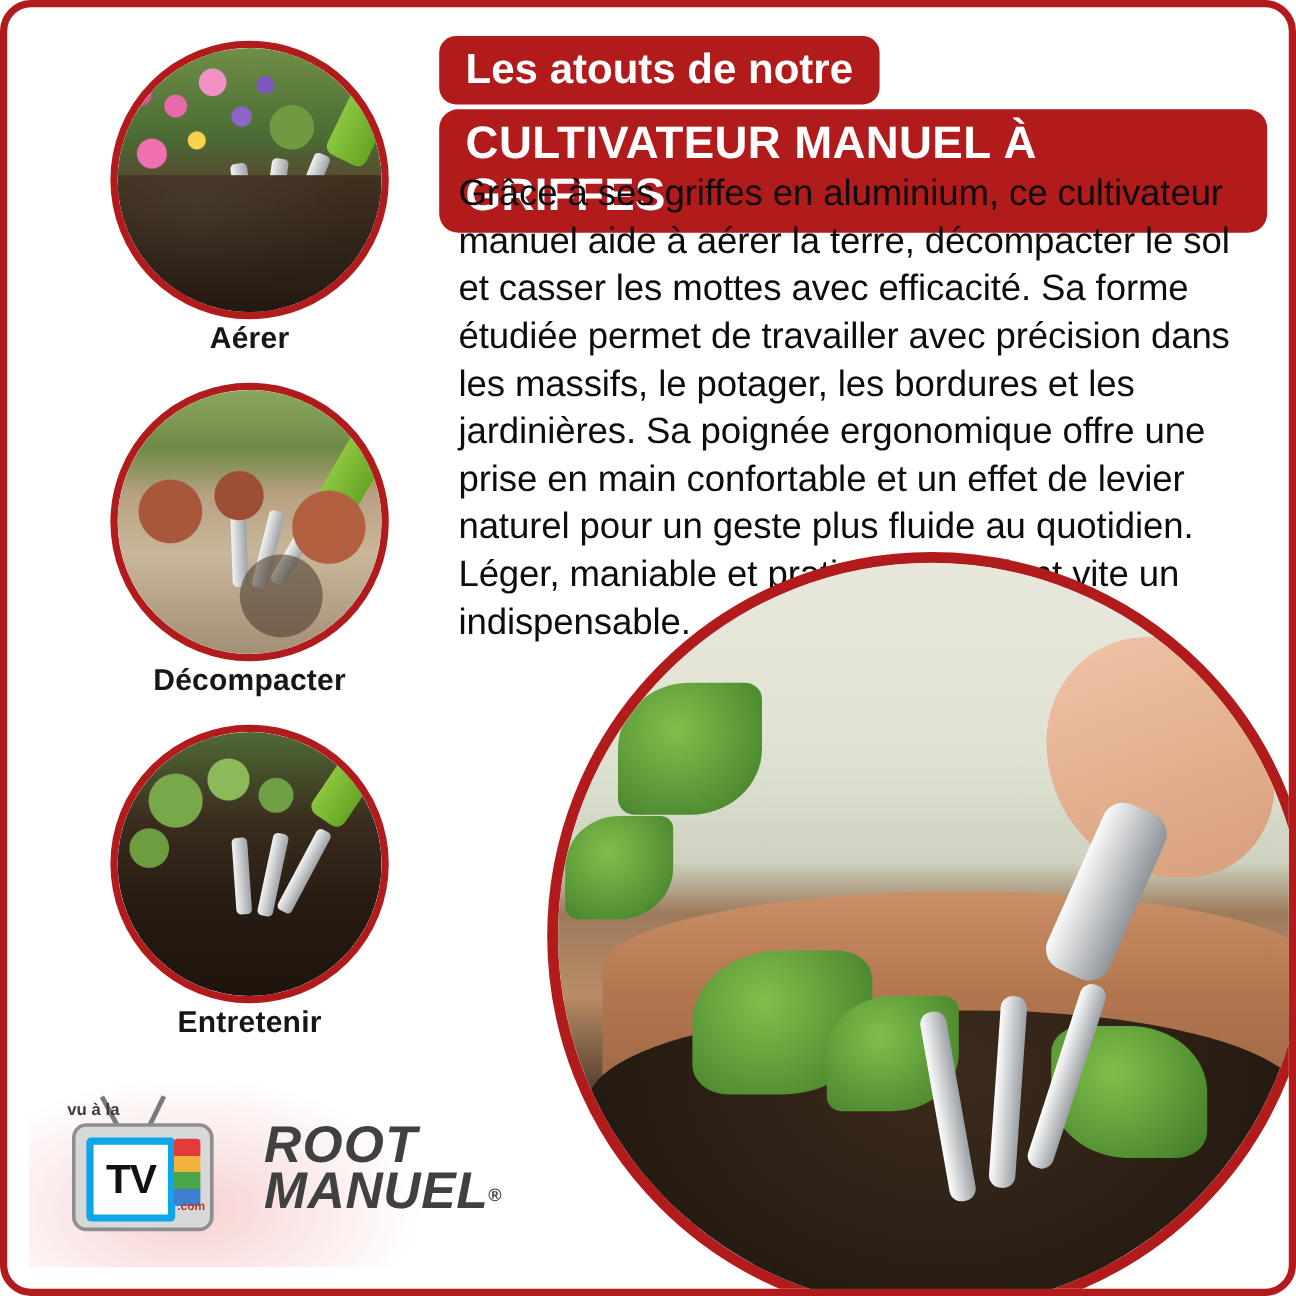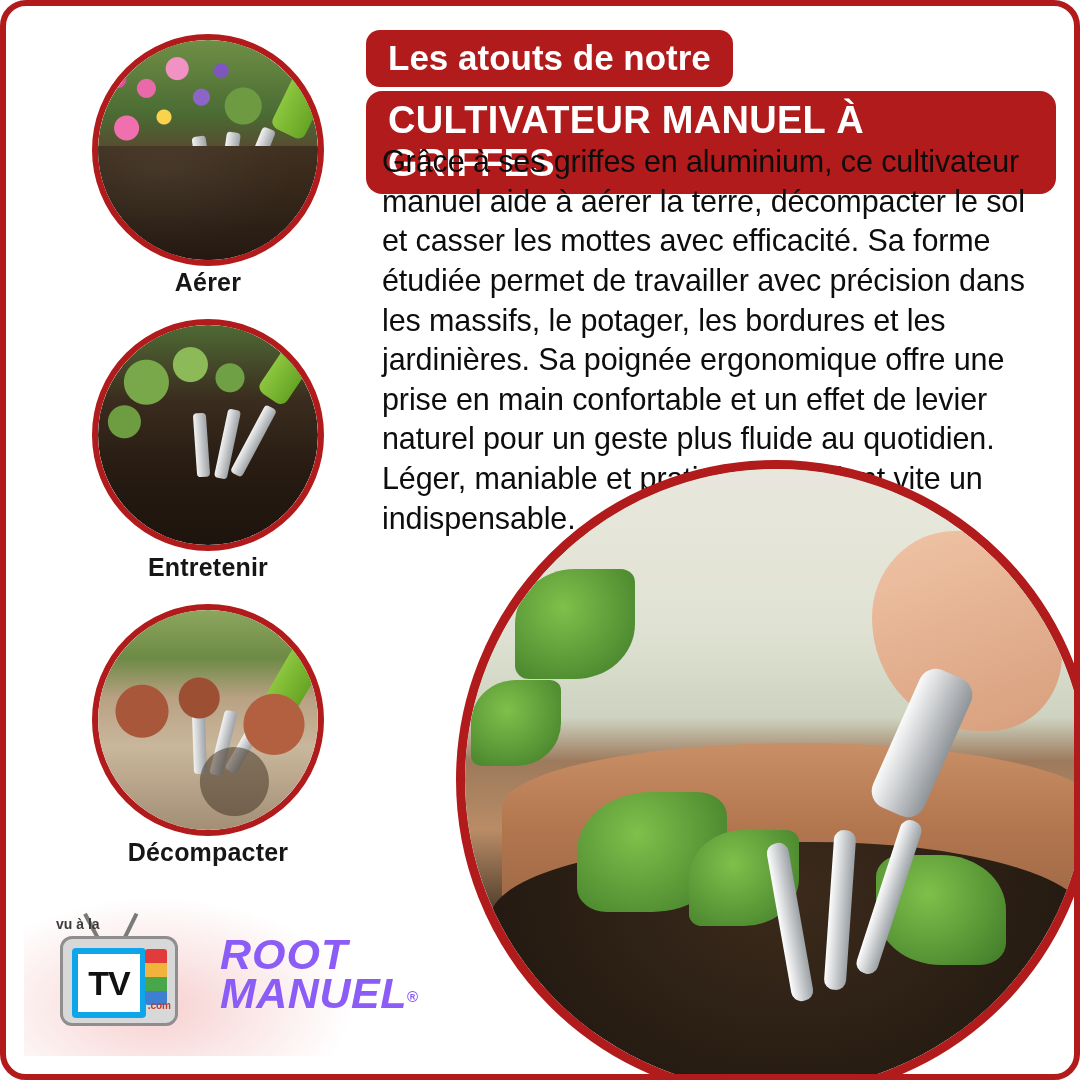--- a/index.html
+++ b/index.html
@@ -312,21 +312,21 @@
     background: #7a7a7a;
     top: 2px;
   }
   .tv-antenna-l { left: 40px; transform: rotate(-28deg); }
   .tv-antenna-r { left: 78px; transform: rotate(26deg); }
 
   .rs-logo {
     position: absolute;
     left: 196px;
     bottom: 42px;
-    color: #8b5cf6;
+    color: #404040;
     font-weight: bold;
     font-style: italic;
     line-height: 0.92;
   }
   .rs-root { font-size: 43px; letter-spacing: 1px; }
   .rs-slayer { font-size: 43px; letter-spacing: 0.5px; }
   .rs-reg {
     font-size: 15px;
     font-style: normal;
     vertical-align: super;
@@ -346,40 +346,40 @@
           <div class="tine" style="right:56px; top:86px; width:14px; height:78px; transform:rotate(22deg);"></div>
           <div class="tine" style="right:82px; top:92px; width:14px; height:72px; transform:rotate(8deg);"></div>
           <div class="tine" style="right:108px; top:96px; width:14px; height:66px; transform:rotate(-8deg);"></div>
         </div>
       </div>
       <div class="feature-label">Aérer</div>
     </div>
 
     <div class="feature">
       <div class="thumb">
+        <div class="inner scene-pots">
+          <div class="tool-handle" style="right:4px; top:22px; width:34px; height:86px; transform:rotate(30deg);"></div>
+          <div class="tine" style="right:64px; top:96px; width:13px; height:70px; transform:rotate(30deg);"></div>
+          <div class="tine" style="right:88px; top:100px; width:13px; height:66px; transform:rotate(14deg);"></div>
+          <div class="tine" style="right:112px; top:104px; width:13px; height:60px; transform:rotate(-2deg);"></div>
+        </div>
+      </div>
+      <div class="feature-label">Décompacter</div>
+    </div>
+
+    <div class="feature">
+      <div class="thumb">
         <div class="inner scene-soil">
           <div class="tool-handle" style="right:10px; top:0px; width:32px; height:80px; transform:rotate(34deg);"></div>
           <div class="tine" style="right:58px; top:78px; width:13px; height:76px; transform:rotate(28deg);"></div>
           <div class="tine" style="right:84px; top:84px; width:13px; height:70px; transform:rotate(12deg);"></div>
           <div class="tine" style="right:110px; top:88px; width:13px; height:64px; transform:rotate(-4deg);"></div>
         </div>
       </div>
       <div class="feature-label">Entretenir</div>
-    </div>
-
-    <div class="feature">
-      <div class="thumb">
-        <div class="inner scene-pots">
-          <div class="tool-handle" style="right:4px; top:22px; width:34px; height:86px; transform:rotate(30deg);"></div>
-          <div class="tine" style="right:64px; top:96px; width:13px; height:70px; transform:rotate(30deg);"></div>
-          <div class="tine" style="right:88px; top:100px; width:13px; height:66px; transform:rotate(14deg);"></div>
-          <div class="tine" style="right:112px; top:104px; width:13px; height:60px; transform:rotate(-2deg);"></div>
-        </div>
-      </div>
-      <div class="feature-label">Décompacter</div>
     </div>
 
   </div>
 
   <div class="banner-wrap">
     <div class="banner banner-1">Les atouts de notre</div>
     <div class="banner banner-2">CULTIVATEUR MANUEL À GRIFFES</div>
   </div>
 
   <div class="body-copy">Grâce à ses griffes en aluminium, ce cultivateur manuel aide à aérer la terre, décompacter le sol et casser les mottes avec efficacité. Sa forme étudiée permet de travailler avec précision dans les massifs, le potager, les bordures et les jardinières. Sa poignée ergonomique offre une prise en main confortable et un effet de levier naturel pour un geste plus fluide au quotidien. Léger, maniable et pratique, il devient vite un indispensable.</div>

